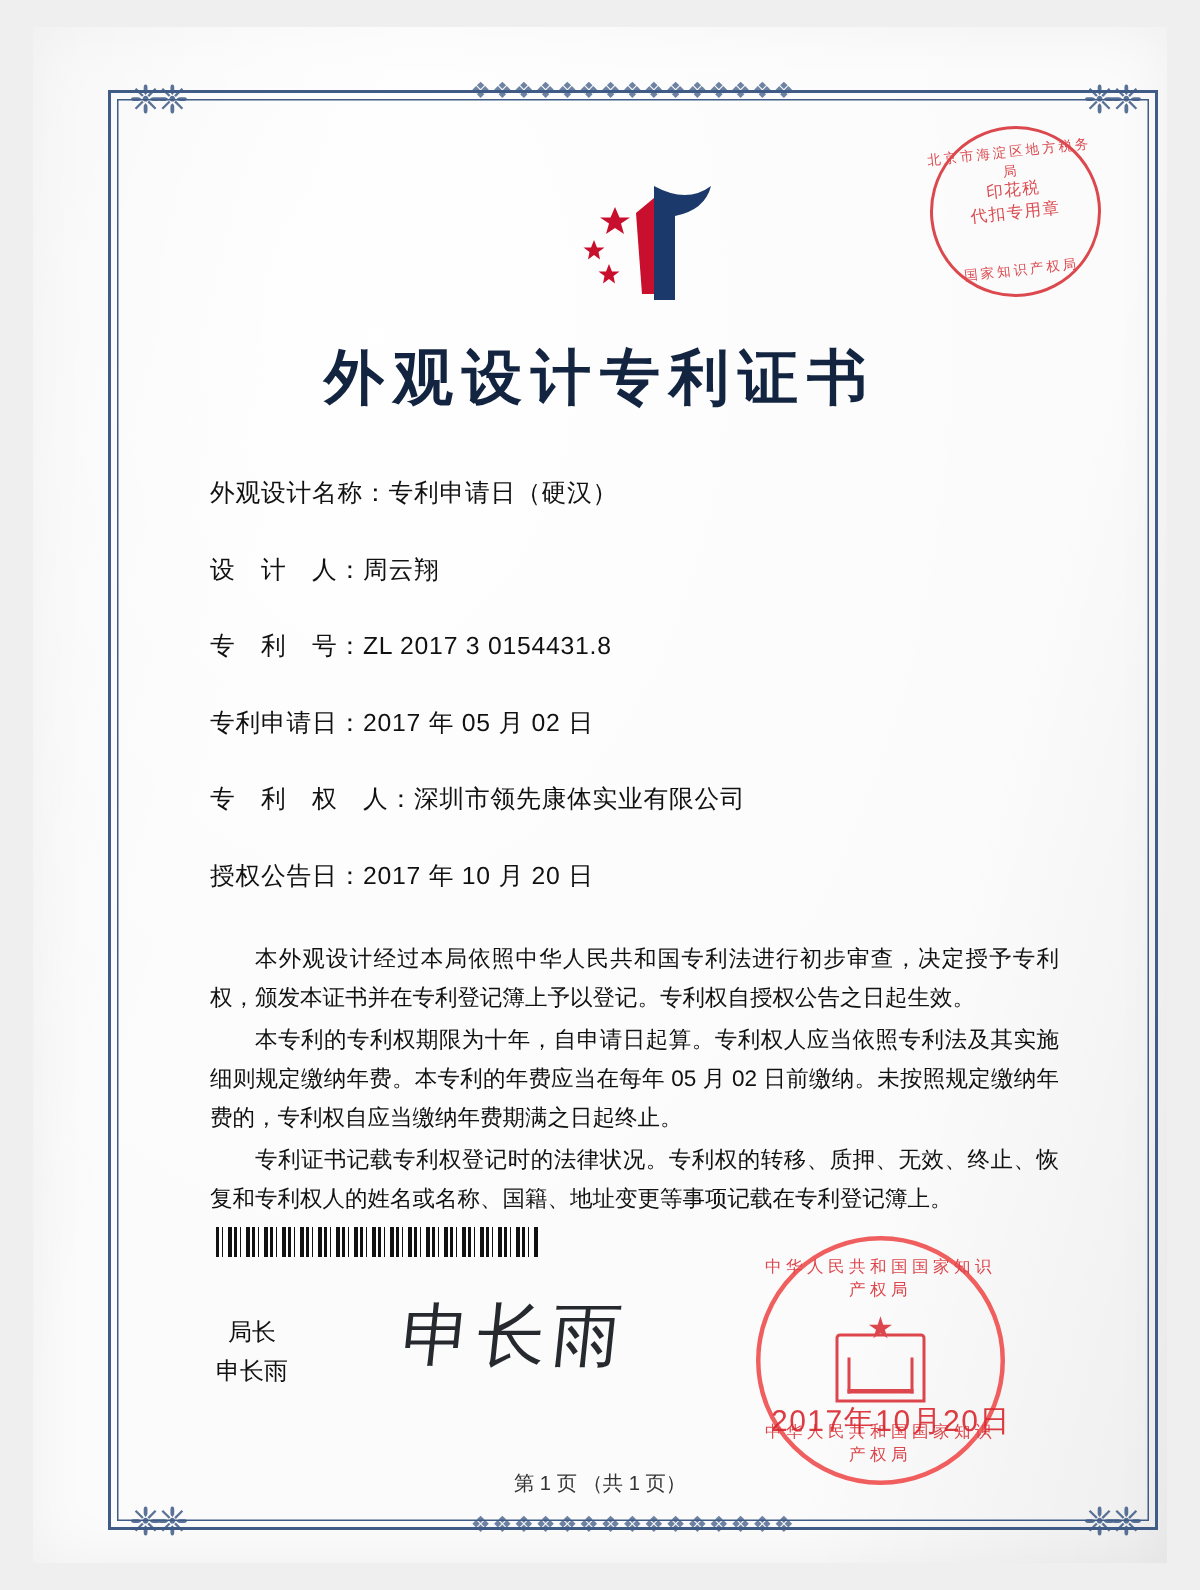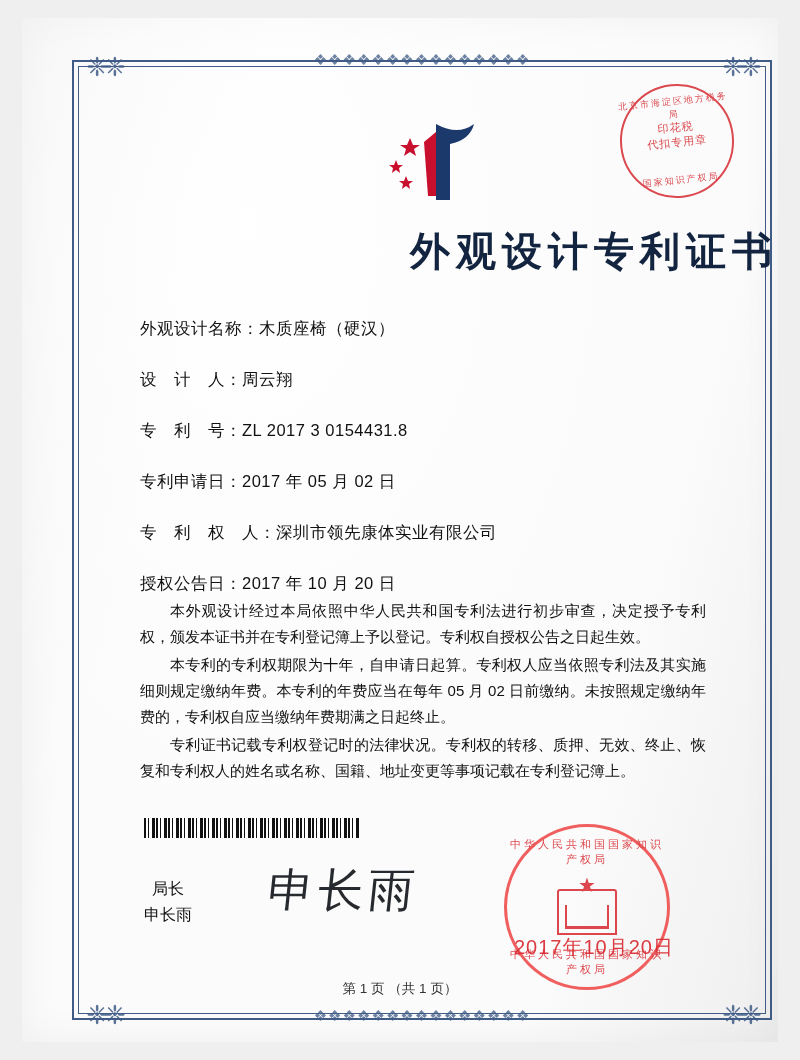--- a/index.html
+++ b/index.html
@@ -149,21 +149,21 @@
     letter-spacing: 1px;
     font-family: "Liberation Sans", sans-serif;
   }
 
   
   .title {
     position: absolute;
     left: 0;
     right: 0;
     top: 206px;
-    text-align: right;
+    text-align: center;
     font-size: 40px;
     font-weight: bold;
     letter-spacing: 6px;
     color: #12243f;
     font-family: "DejaVu Serif", serif;
   }
 
   
   .fields {
     position: absolute;
@@ -179,21 +179,21 @@
     font-family: "Liberation Sans", sans-serif;
     white-space: nowrap;
   }
   .field .lbl { color: #111; }
   .field .val { color: #111; }
 
   
   .body-text {
     position: absolute;
     left: 118px;
-    top: 580px;
+    top: 609px;
     width: 566px;
     font-size: 15px;
     line-height: 26px;
     color: #111;
     text-align: justify;
     font-family: "Liberation Sans", sans-serif;
   }
   .body-text p {
     margin: 0 0 2px 0;
     text-indent: 2em;
@@ -348,21 +348,21 @@
         <div>印花税</div>
         <div>代扣专用章</div>
       </div>
       <div class="arc-bottom">国家知识产权局</div>
     </div>
 
     <div class="title">外观设计专利证书</div>
 
     <div class="fields">
       <div class="field">
-        <span class="lbl">外观设计名称：</span><span class="val">木质座椅（硬汉）</span>
+        <span class="lbl">外观设计名称：</span><span class="val">专利申请日（硬汉）</span>
       </div>
       <div class="field">
         <span class="lbl">设　计　人：</span><span class="val">周云翔</span>
       </div>
       <div class="field">
         <span class="lbl">专　利　号：</span><span class="val">ZL 2017 3 0154431.8</span>
       </div>
       <div class="field">
         <span class="lbl">专利申请日：</span><span class="val">2017 年 05 月 02 日</span>
       </div>

